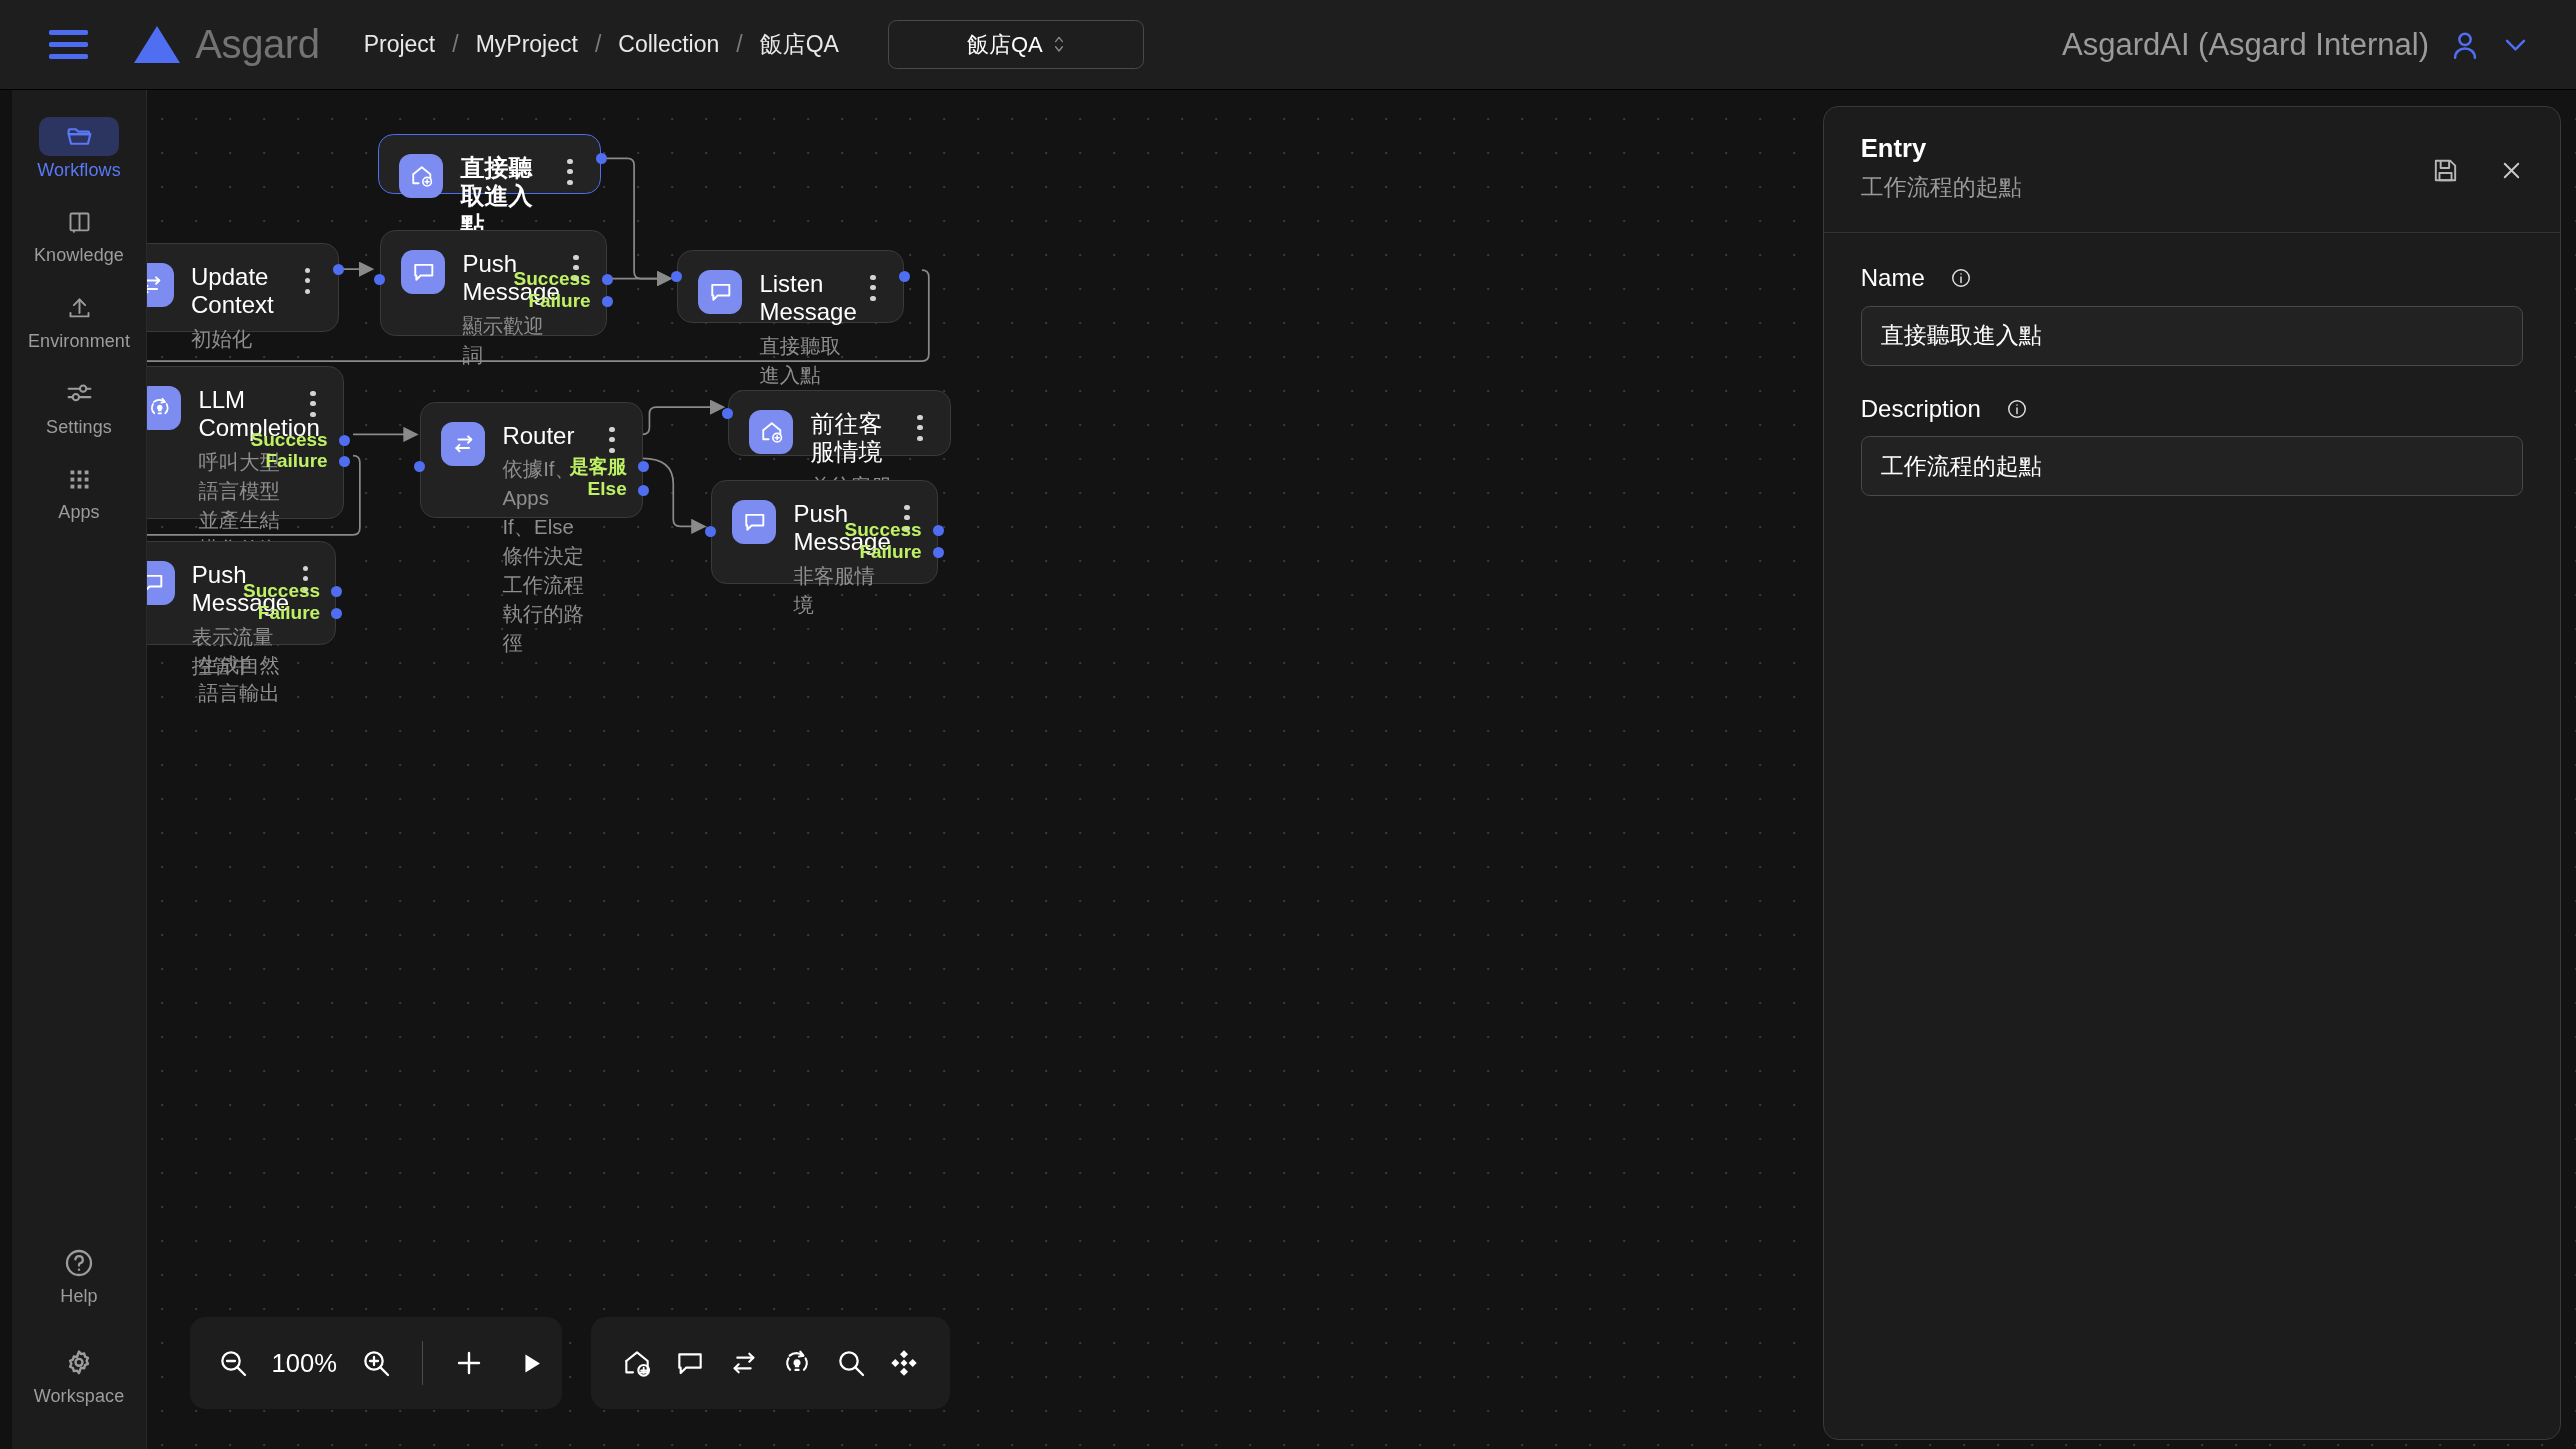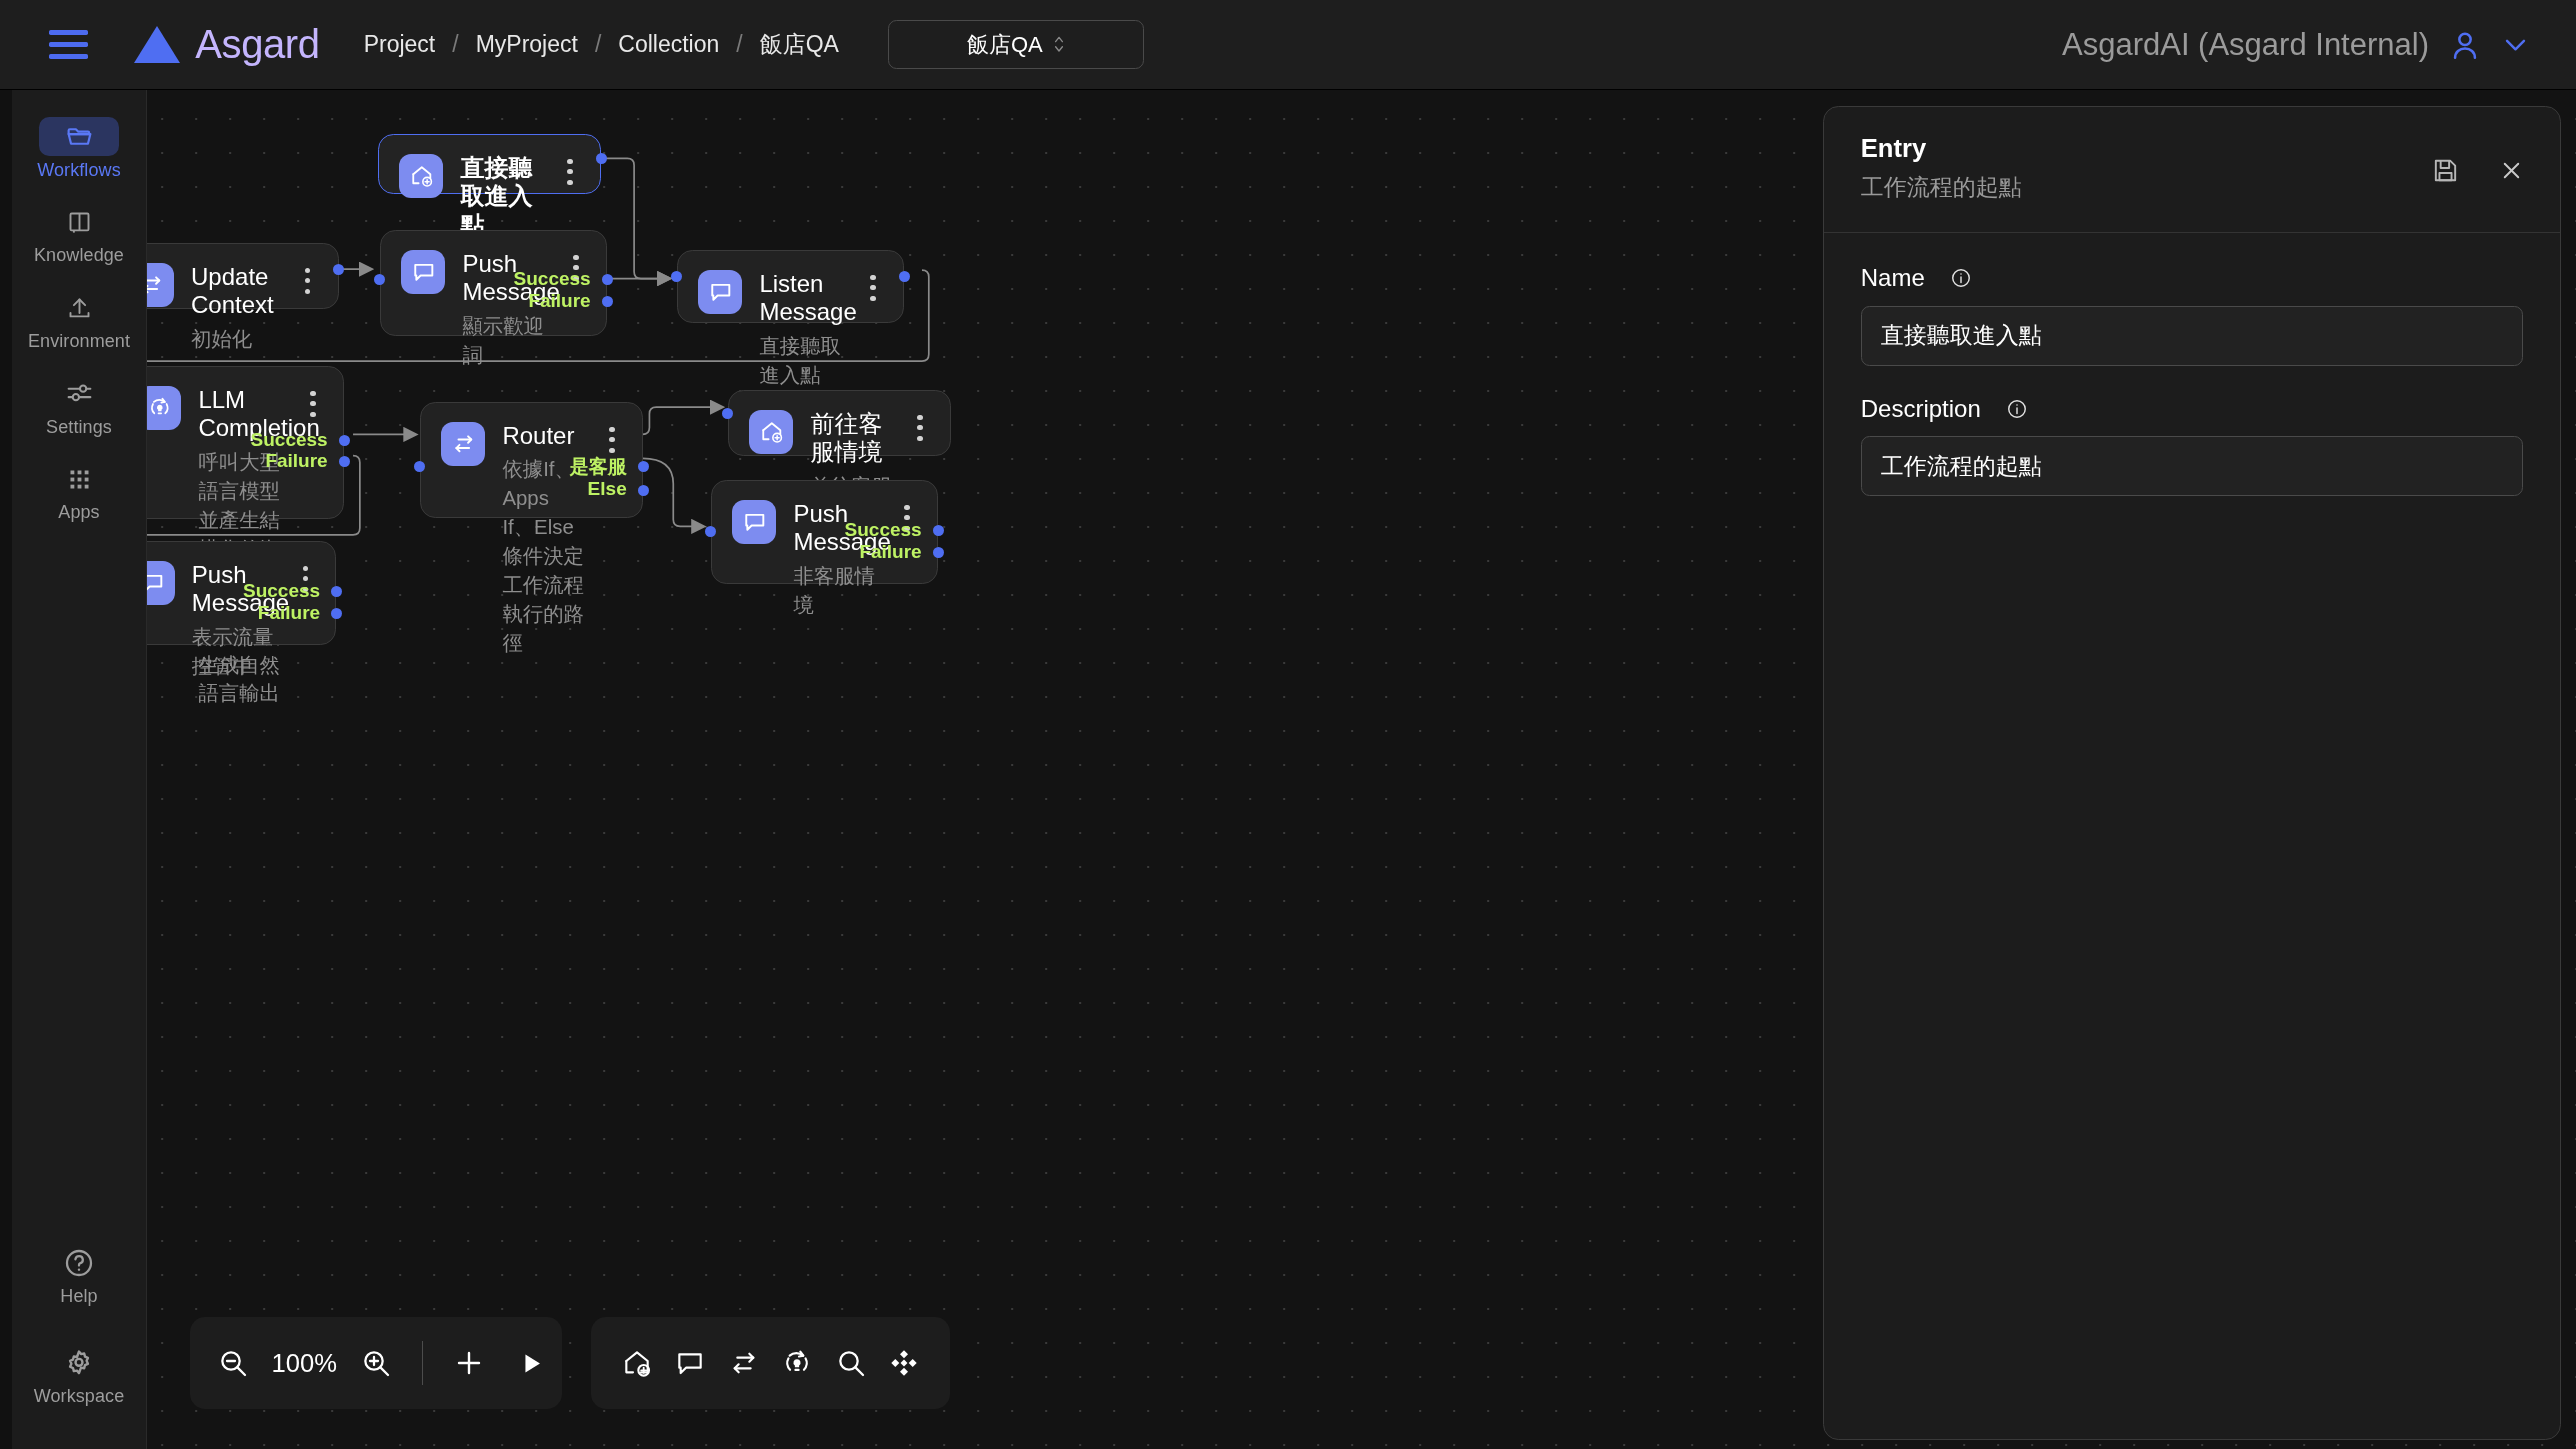--- a/index.html
+++ b/index.html
@@ -27,21 +27,21 @@
   }
   .hamburger span { display:block; height: 4.3px; width: 39px; background: #4d6bf0; border-radius: 1.7px; }
 
   .brand { display: flex; align-items: center; gap: 15.3px; margin-left: 44px; }
   .brand-tri {
     width: 0; height: 0;
     border-left: 23px solid transparent;
     border-right: 23px solid transparent;
     border-bottom: 37px solid #4f6ef2;
   }
-  .brand-name { color: #c4b5fd; font-size: 40px; font-weight: 400; letter-spacing: -0.4px; }
+  .brand-name { color: #737373; font-size: 40px; font-weight: 400; letter-spacing: -0.4px; }
 
   .breadcrumb { display: flex; align-items: center; gap: 17px; margin-left: 44px; }
   .bc-item { color: #e8e8e8; font-size: 23px; }
   .bc-sep { color: #7a7a7a; font-size: 23px; }
 
   .collection-select {
     margin-left: 49px;
     width: 256px; height: 49px;
     border: 0.9px solid #4a4a4a; border-radius: 8.5px;
     background: #1e1e1e;
@@ -377,21 +377,21 @@
       </div>
       <div class="node-menu">
           <i></i>
           <i></i>
           <i></i>
         </div>
     </div>
     <div class="port" style="right:-6.8px; top:18px;"></div>
   </div>
 
-  <div class="node" style="left:-26.4px; top:153px; width:230px; height:66px;">
+  <div class="node" style="left:-26.4px; top:153px; width:230px; height:89px;">
     <div class="node-row">
       <div class="node-ico">
         <svg width="25.6" height="25.6" viewBox="0 0 24 24" fill="none" stroke="#ffffff" stroke-width="1.8" stroke-linecap="round" stroke-linejoin="round">
           <path d="M7 8h12"></path>
             <path d="M16 5l3 3-3 3"></path>
             <path d="M17 16H5"></path>
             <path d="M8 13l-3 3 3 3"></path>
         </svg>
       </div>
       <div class="node-body">

